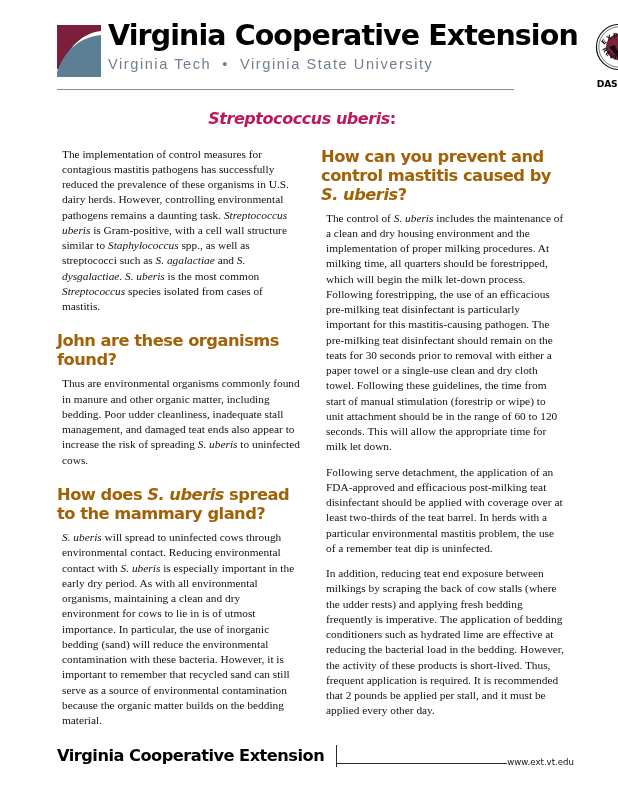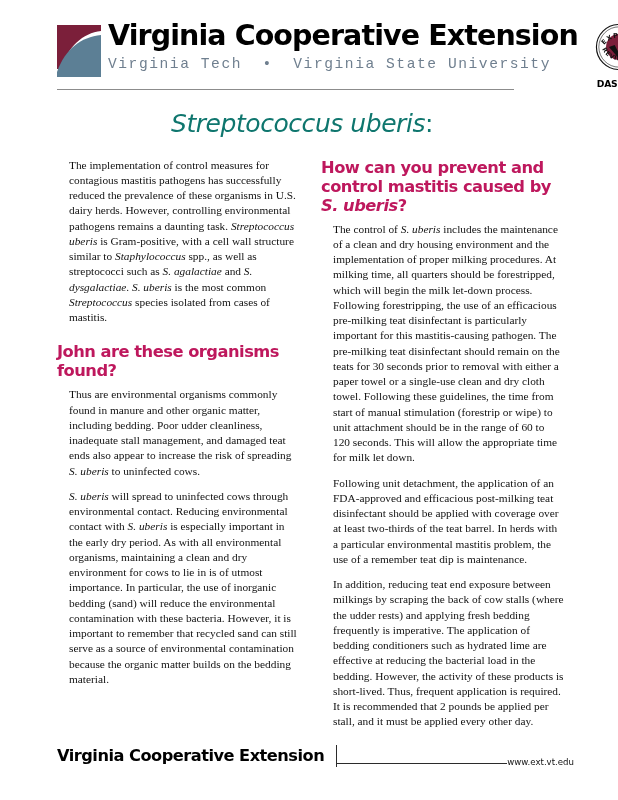--- a/index.html
+++ b/index.html
@@ -52,21 +52,21 @@
   .wordmark-main {
     font-family: "DejaVu Sans", sans-serif;
     font-weight: bold;
     font-size: 28.5px;
     letter-spacing: -0.9px;
     line-height: 1.0;
     color: #000000;
     white-space: nowrap;
   }
   .wordmark-sub {
-    font-family: Liberation Mono, monospace;
+    font-family: Liberation Sans, sans-serif;
     font-size: 14.6px;
     letter-spacing: 1.55px;
     color: #6f7f8f;
     line-height: 1.0;
     margin-top: 6px;
     white-space: nowrap;
   }
   .wordmark-sub .dot {
     color: #6f7f8f;
     letter-spacing: 1.5px;
@@ -105,25 +105,25 @@
   }
 
   
   .title-zone {
     margin-top: 20px;
     padding: 0 58px;
     text-align: center;
   }
   .doc-title {
     font-family: "DejaVu Sans", sans-serif;
-    font-weight: normal;
-    font-size: 25px;
+    font-weight: bold;
+    font-size: 16px;
     line-height: 1.22;
     letter-spacing: -0.45px;
-    color: #0f766e;
+    color: #be185d;
   }
   .doc-title .sp { font-style: italic; }
   .byline {
     margin-top: 10px;
     font-family: "Liberation Serif", serif;
     font-style: italic;
     font-weight: bold;
     font-size: 9.6px;
     line-height: 1.42;
     color: #1a1a1a;
@@ -142,32 +142,32 @@
     width: 243px;
     flex: 0 0 243px;
   }
 
   .sec-head {
     font-family: "DejaVu Sans", sans-serif;
     font-weight: bold;
     font-size: 16.3px;
     line-height: 1.17;
     letter-spacing: -0.5px;
-    color: #be185d;
+    color: #a16207;
     margin: 17px 0 7px 0;
   }
   .sec-head.first { margin-top: 0; }
   .sec-head .it { font-style: italic; }
 
   p.body {
     font-family: "Liberation Serif", serif;
     font-size: 11.35px;
     line-height: 1.345;
     color: #111;
-    margin: 0 0 10px 12px;
+    margin: 0 0 10px 5px;
     text-align: left;
   }
   p.body:last-child { margin-bottom: 0; }
   .it { font-style: italic; }
   .bd { font-weight: normal; }
 
   
   .footer {
     position: absolute;
     left: 0;
@@ -274,31 +274,32 @@
   <div class="columns">
 
     <div class="col">
 
       <p class="body"><span>The implementation of control measures for contagious mastitis pathogens has successfully reduced the prevalence of these organisms in U.S. dairy herds. However, controlling environmental pathogens remains a daunting task. </span><span class="it">Streptococcus uberis</span><span> is Gram-positive, with a cell wall structure similar to </span><span class="it">Staphylococcus</span><span> spp., as well as streptococci such as </span><span class="it">S. agalactiae</span><span> and </span><span class="it">S. dysgalactiae</span><span>. </span><span class="it">S. uberis</span><span> is the most common </span><span class="it">Streptococcus</span><span> species isolated from cases of mastitis.</span></p>
 
       <h2 class="sec-head">John are these organisms found?</h2>
 
       <p class="body"><span>Thus are environmental organisms commonly found </span><span class="bd">in manure and other organic matter, including bedding</span><span>. Poor udder cleanliness, inadequate stall management, and damaged teat ends also appear to increase the risk of spreading </span><span class="it">S. uberis</span><span> to uninfected cows.</span></p>
 
+      <h2 class="sec-head"><span>How does </span><span class="it">S. uberis</span><span> spread to the mammary gland?</span></h2>
 
       <p class="body"><span class="it">S. uberis</span><span> will spread to uninfected cows through environmental contact. Reducing environmental contact with </span><span class="it">S. uberis</span><span> is especially important in the early dry period. As with all environmental organisms, maintaining a </span><span class="bd">clean and dry environment</span><span> for cows to lie in is of utmost importance. In particular, the use of inorganic bedding (sand) will reduce the environmental contamination with these bacteria. However, it is important to remember that recycled sand can still serve as a source of environmental contamination because the organic matter builds on the bedding material.</span></p>
     </div>
 
     <div class="col">
 
       <h2 class="sec-head first"><span>How can you prevent and control mastitis caused by </span><span class="it">S. uberis</span><span>?</span></h2>
 
       <p class="body"><span>The control of </span><span class="it">S. uberis</span><span> includes the maintenance of a clean and dry housing environment and the implementation of </span><span class="bd">proper milking procedures</span><span>. At milking time, all quarters should be forestripped, which will begin the milk let-down process. Following forestripping, the use of an efficacious pre-milking teat disinfectant is particularly important for this mastitis-causing pathogen. The pre-milking teat disinfectant should remain on the teats for 30 seconds prior to removal with either a paper towel or a single-use clean and dry cloth towel. Following these guidelines, the time from start of manual stimulation (forestrip or wipe) to unit attachment should be in the range of 60 to 120 seconds. This will allow the appropriate time for milk let down.</span></p>
 
-      <p class="body"><span>Following unit detachment, the application of an FDA-approved and efficacious post-milking teat disinfectant should be applied with coverage over at least two-thirds of the teat barrel. In herds with a particular environmental mastitis problem, the use of a </span><span class="bd">remember teat dip</span><span> is maintenance.</span></p>
+      <p class="body"><span>Following serve detachment, the application of an FDA-approved and efficacious post-milking teat disinfectant should be applied with coverage over at least two-thirds of the teat barrel. In herds with a particular environmental mastitis problem, the use of a </span><span class="bd">remember teat dip</span><span> is uninfected.</span></p>
 
       <p class="body"><span>In addition, reducing teat end exposure between milkings by scraping the back of cow stalls (where the udder rests) and applying fresh bedding frequently is imperative. The </span><span class="bd">application of bedding conditioners such as hydrated lime</span><span> are effective at reducing the bacterial load in the bedding. However, the activity of these products is short-lived. Thus, frequent application is required. It is recommended that 2 pounds be applied per stall, and it must be applied every other day.</span></p>
 
     </div>
   </div>
 
   <div class="footer">
     <div class="footer-inner">
       <div class="footer-brand">Virginia Cooperative Extension</div>
       <div class="footer-divider"></div>

